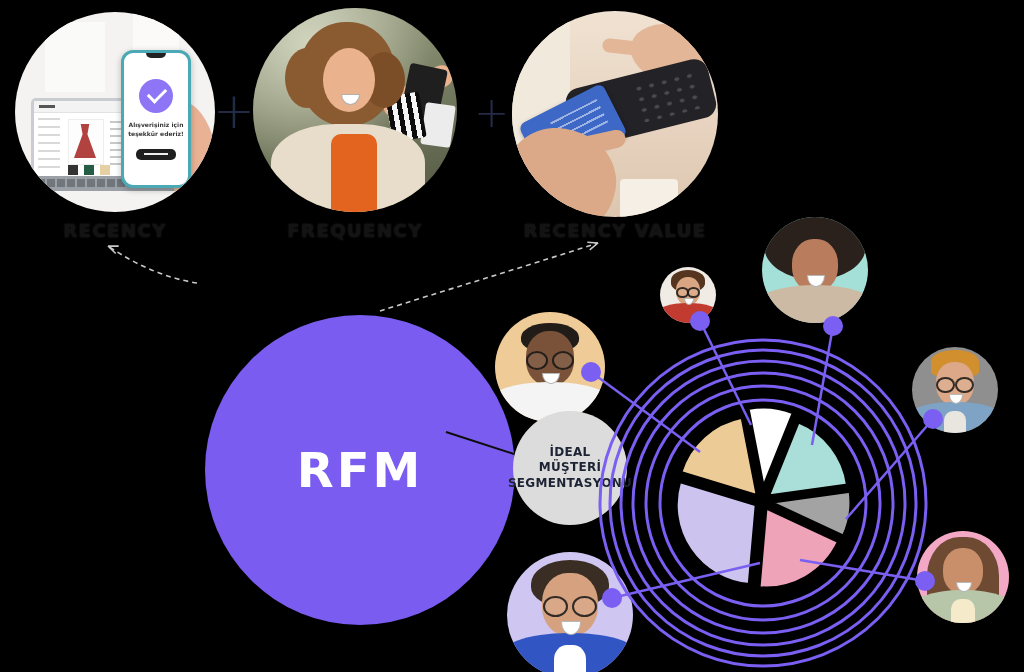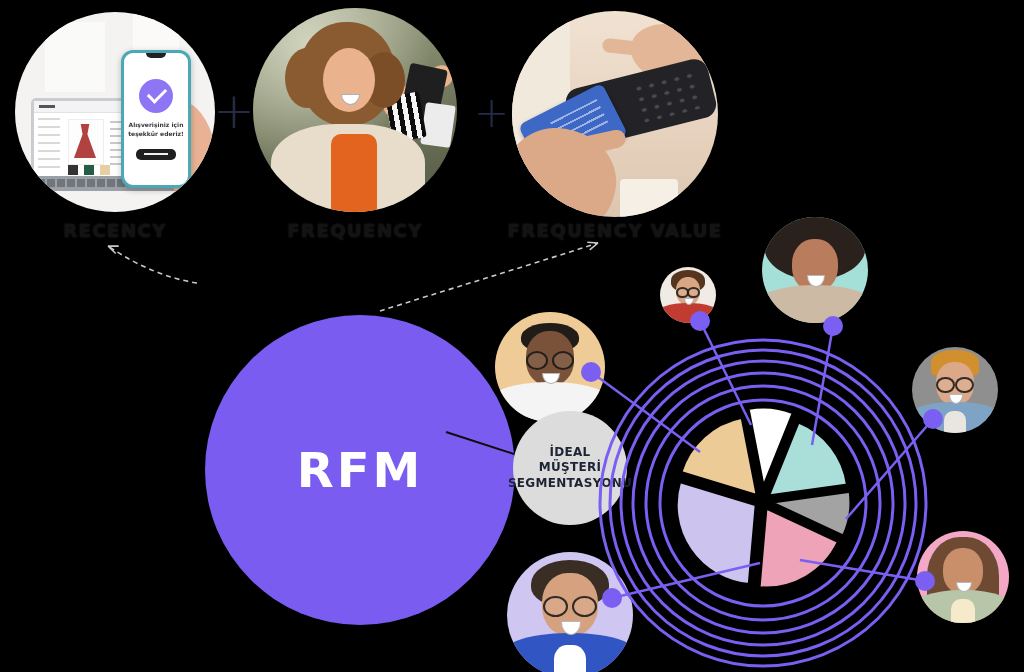--- a/index.html
+++ b/index.html
@@ -175,21 +175,21 @@
     <div class="s3-panel"></div>
     <div class="s3-receipt"></div>
     <div class="s3-hand-top"></div>
     <div class="s3-terminal"></div>
     <div class="s3-card"></div>
     <div class="s3-hand-bottom"></div>
   </div>
 
   <div class="factor-label factor-recency">RECENCY</div>
   <div class="factor-label factor-frequency">FREQUENCY</div>
-  <div class="factor-label factor-monetary">FREQUENCY VALUE</div>
+  <div class="factor-label factor-monetary">RECENCY VALUE</div>
 
   <div class="rfm-circle" id="rfm-circle" style="background: rgb(122, 92, 240);">
     <span class="rfm-label" id="rfm-label" style="color: rgb(255, 255, 255);">RFM</span>
   </div>
 
   <div class="seg-circle" id="seg-circle" style="background: rgb(220, 220, 220); color: rgb(28, 35, 51);">
     <span class="seg-line">İDEAL</span>
     <span class="seg-line">MÜŞTERİ</span>
     <span class="seg-line">SEGMENTASYONU</span>
   </div>

